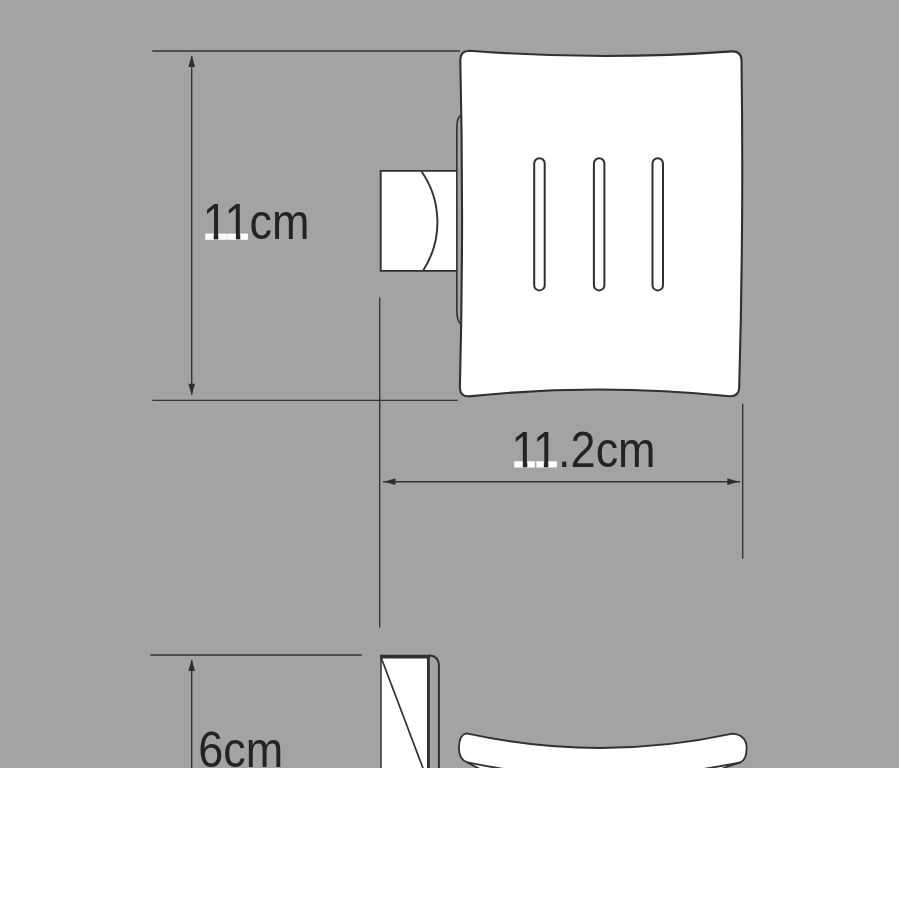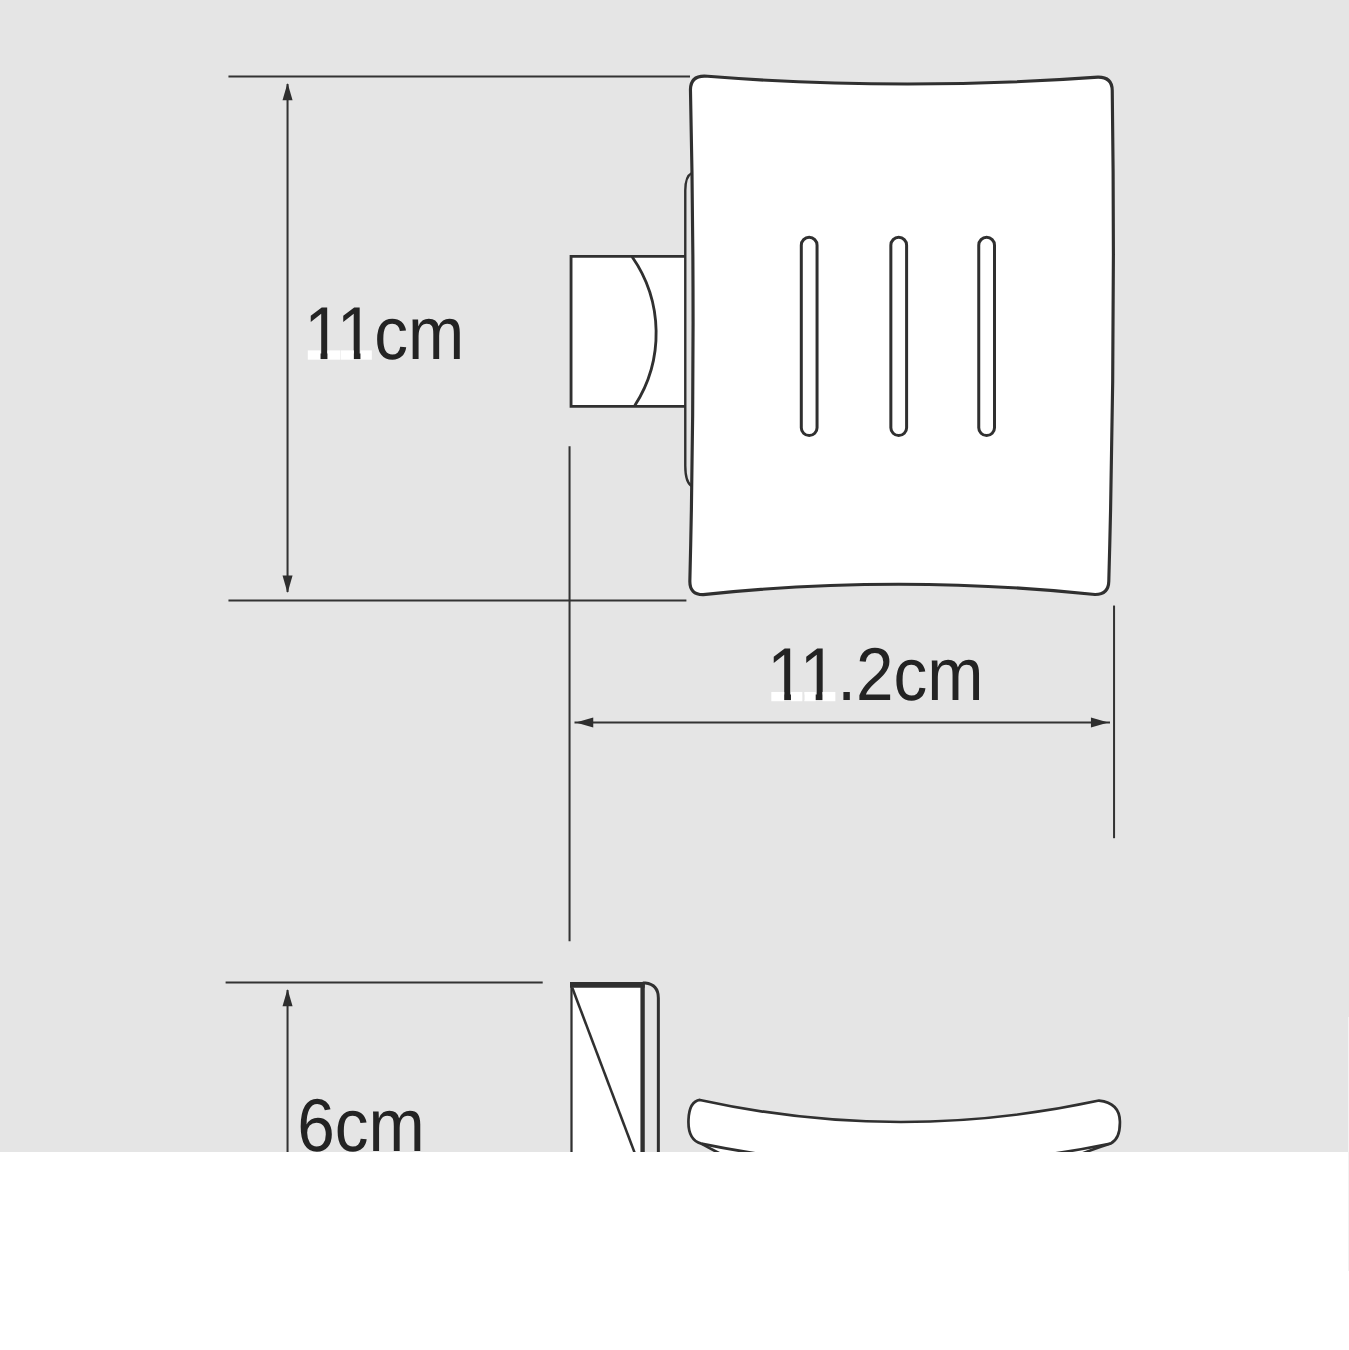--- a/index.html
+++ b/index.html
@@ -1,16 +1,16 @@
 <!DOCTYPE html>
 <html><head>
 <meta charset="utf-8">
 <style>
   html,body{margin:0;padding:0;background:#ffffff;}
-  .wrap{width:899px;height:768px;position:relative;background:#e5e5e5;overflow:hidden;}
+  .wrap{width:899px;height:768px;position:relative;background:#a3a3a3;overflow:hidden;}
   text{font-family:"Liberation Sans", sans-serif;fill:#232323;}
 </style>
 </head>
 <body>
 <div class="wrap">
 <svg width="899" height="900" viewBox="0 0 899 900" xmlns="http://www.w3.org/2000/svg">
   <defs>
     <path id="arr" d="M0,0 L11.6,3.35 L11.6,-3.35 Z" fill="#2e2e2e"></path>
   </defs>
 

